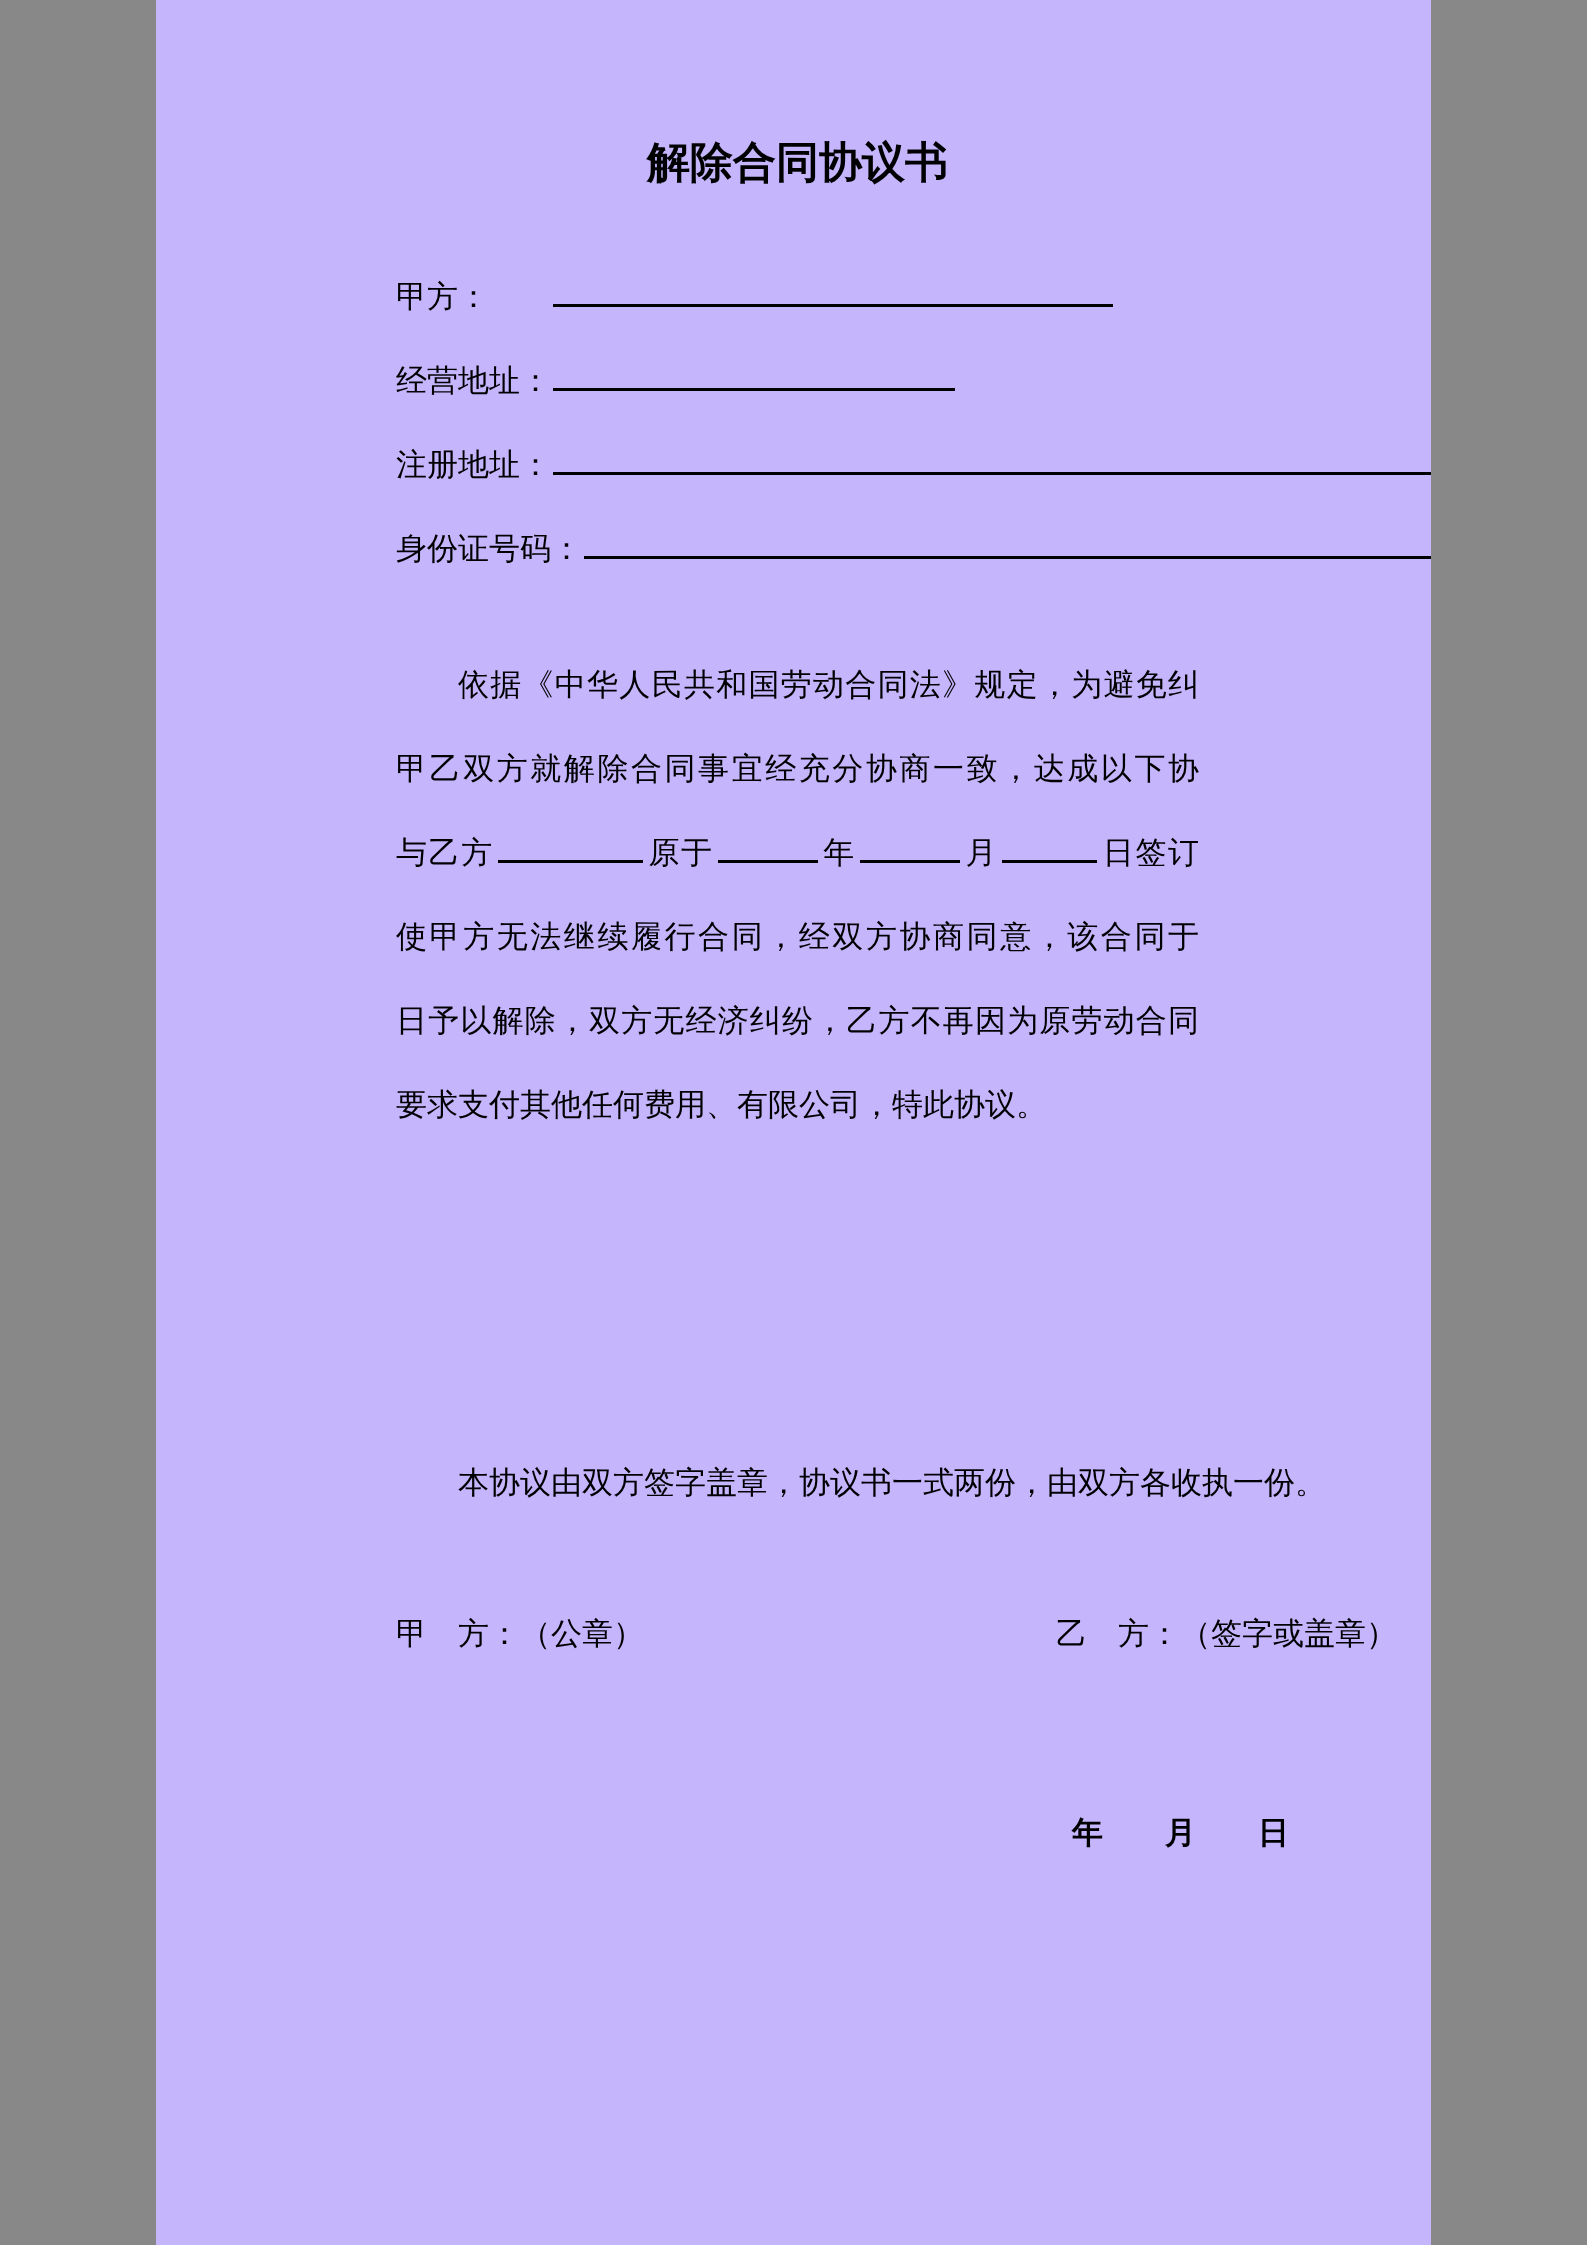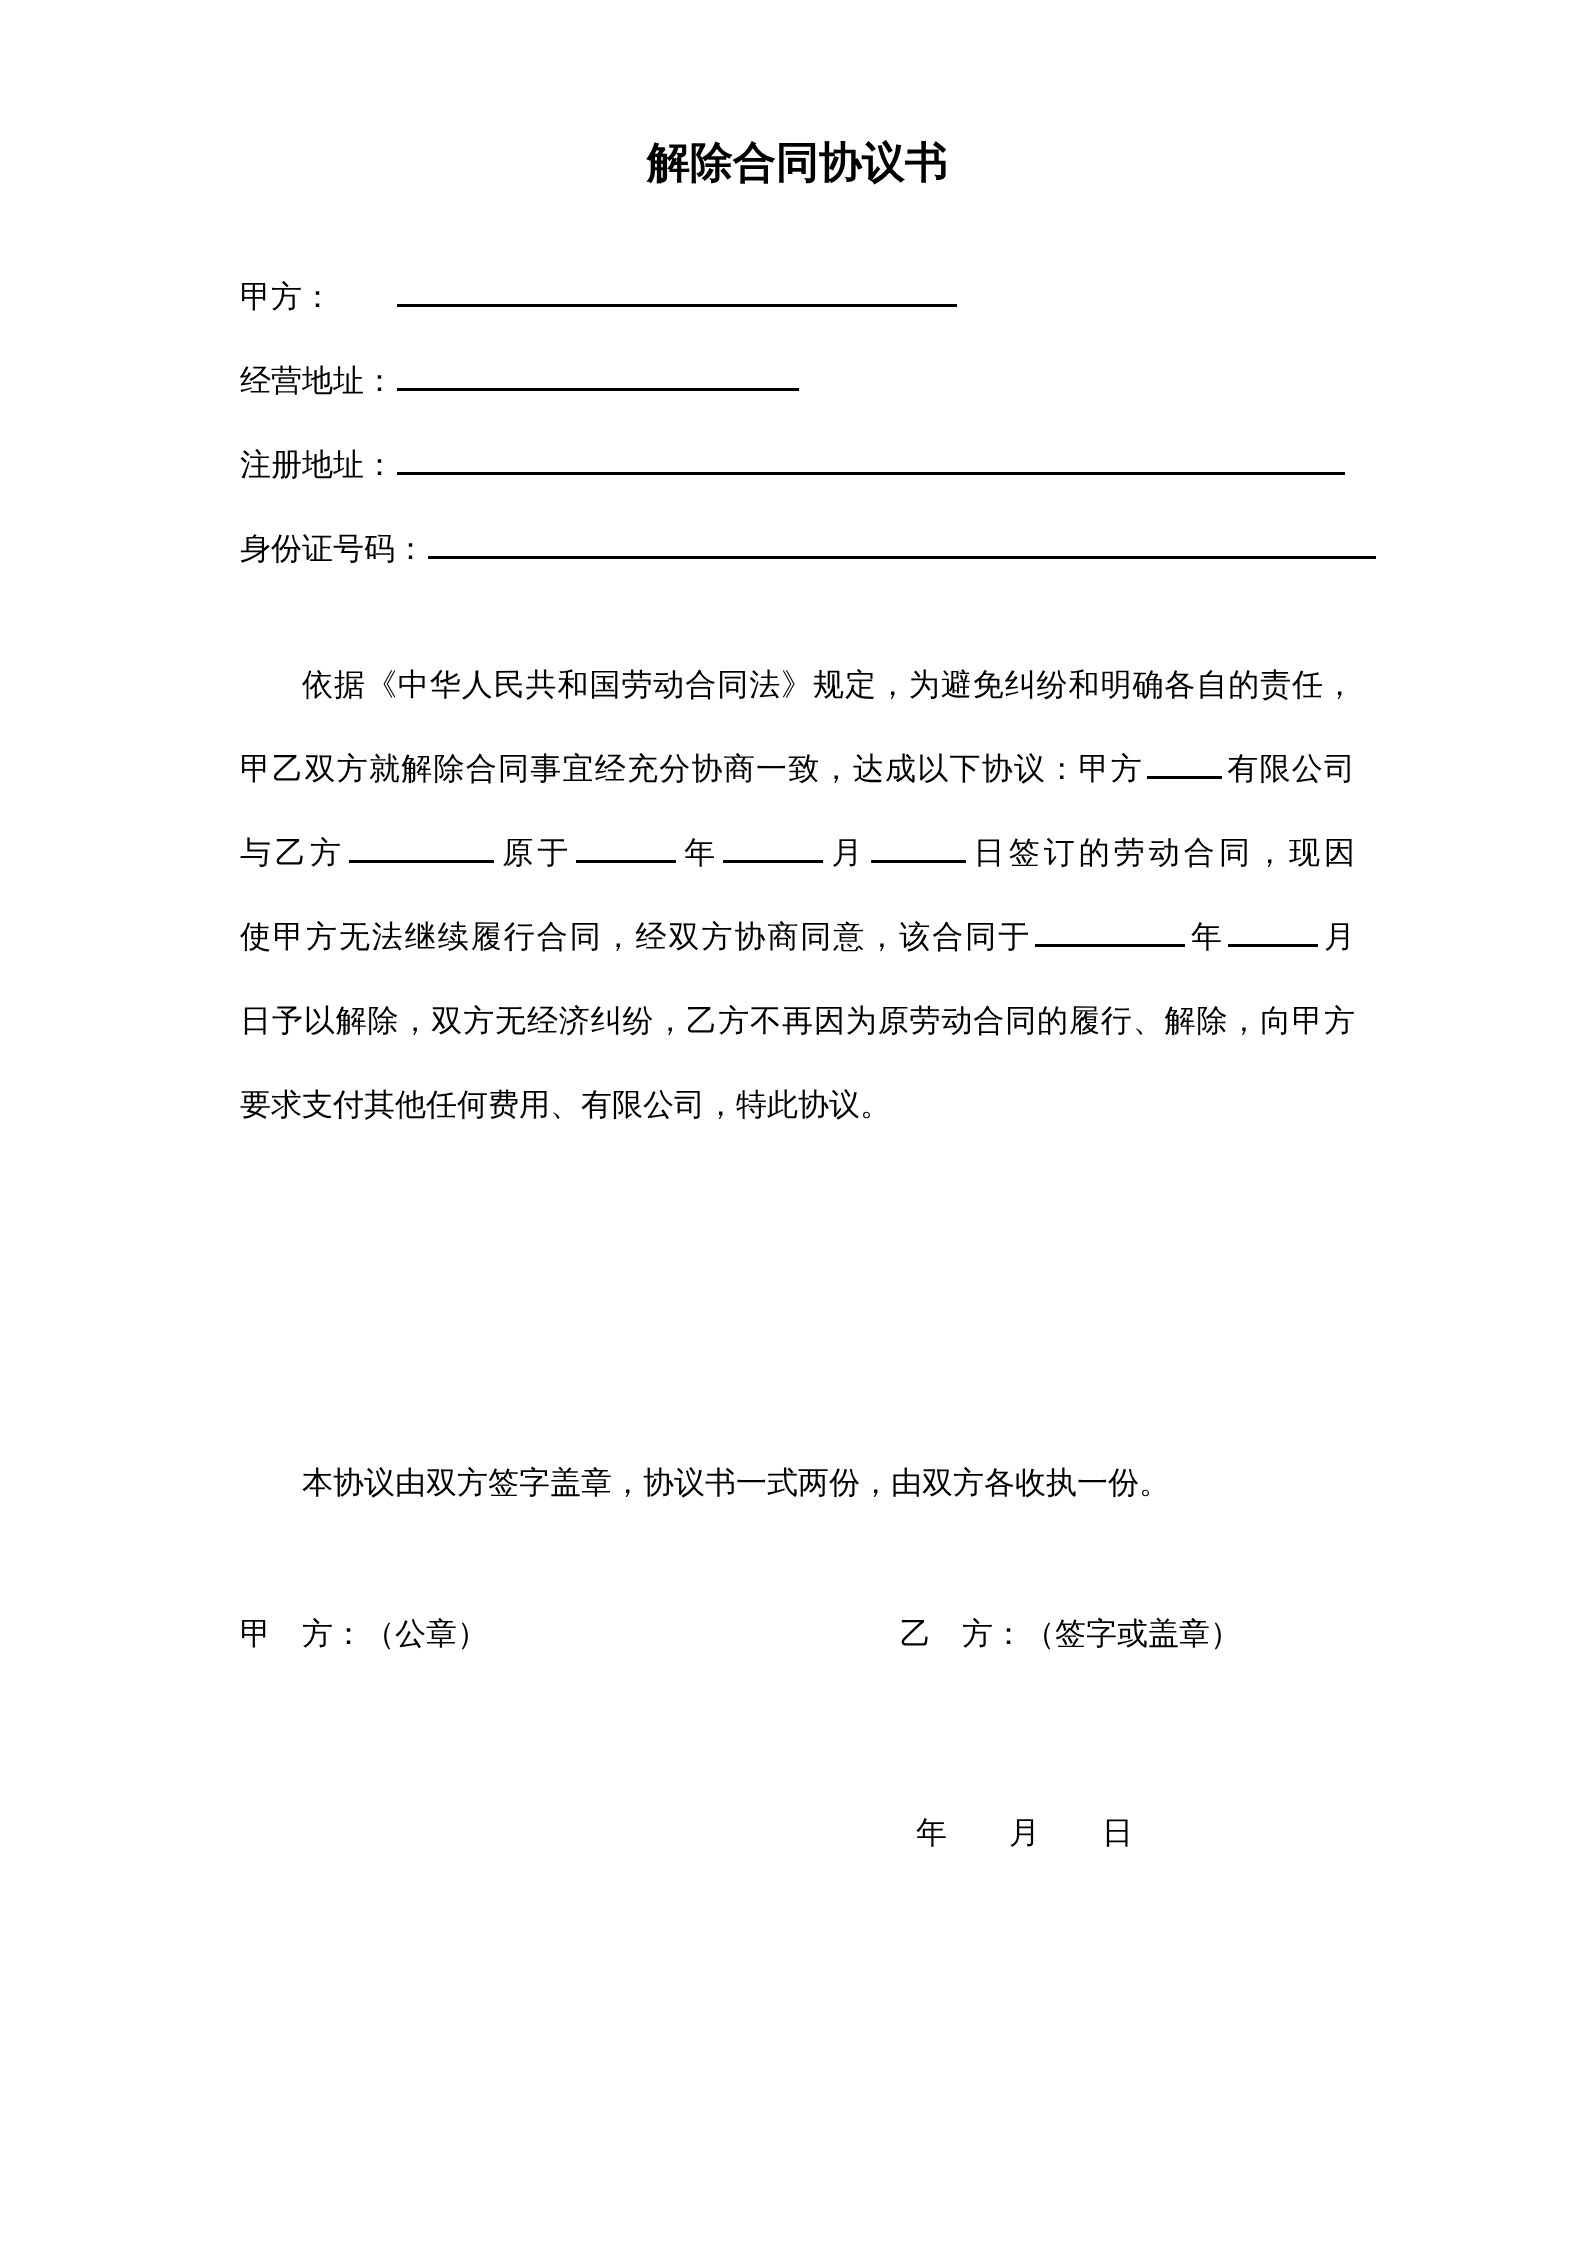--- a/index.html
+++ b/index.html
@@ -1,20 +1,20 @@
 <!DOCTYPE html>
 <html><head>
 <meta charset="utf-8">
 <style>
   html,body { margin:0; padding:0; background:#888; }
   .page {
     position:relative;
-    width:1587px; height:2245px;
+    width:1275px; height:2245px;
     margin:0 auto;
-    background:#ffffff;
+    background:#c4b5fd;
     color:#000000;
     font-family:"DejaVu Serif","Liberation Serif",serif;
     font-size:31px;
     box-sizing:border-box;
     padding:127px 232px 0 240px;
     overflow:hidden;
   }
   .doc-title {
     text-align:center;
     font-weight:bold;
@@ -54,21 +54,21 @@
     vertical-align:baseline;
     text-indent:0;
   }
 
   .closing { margin-top:294px; line-height:84px; height:84px; text-indent:62px; white-space:nowrap; }
 
   .sig-row { margin-top:67px; line-height:84px; height:84px; position:relative; }
   .sig-a { position:absolute; left:0; top:0; white-space:nowrap; }
   .sig-b { position:absolute; left:660px; top:0; white-space:nowrap; }
 
-  .date-row { margin-top:115px; line-height:84px; height:84px; padding-left:676px; white-space:nowrap; }
+  .date-row { margin-top:115px; line-height:84px; height:84px; padding-left:676px; white-space:nowrap;font-weight:bold; }
 </style>
 </head>
 <body>
 
 <div class="page">
 
   <div class="doc-title">解除合同协议书</div>
 
   <div class="party-section">
     <div class="party-row">

